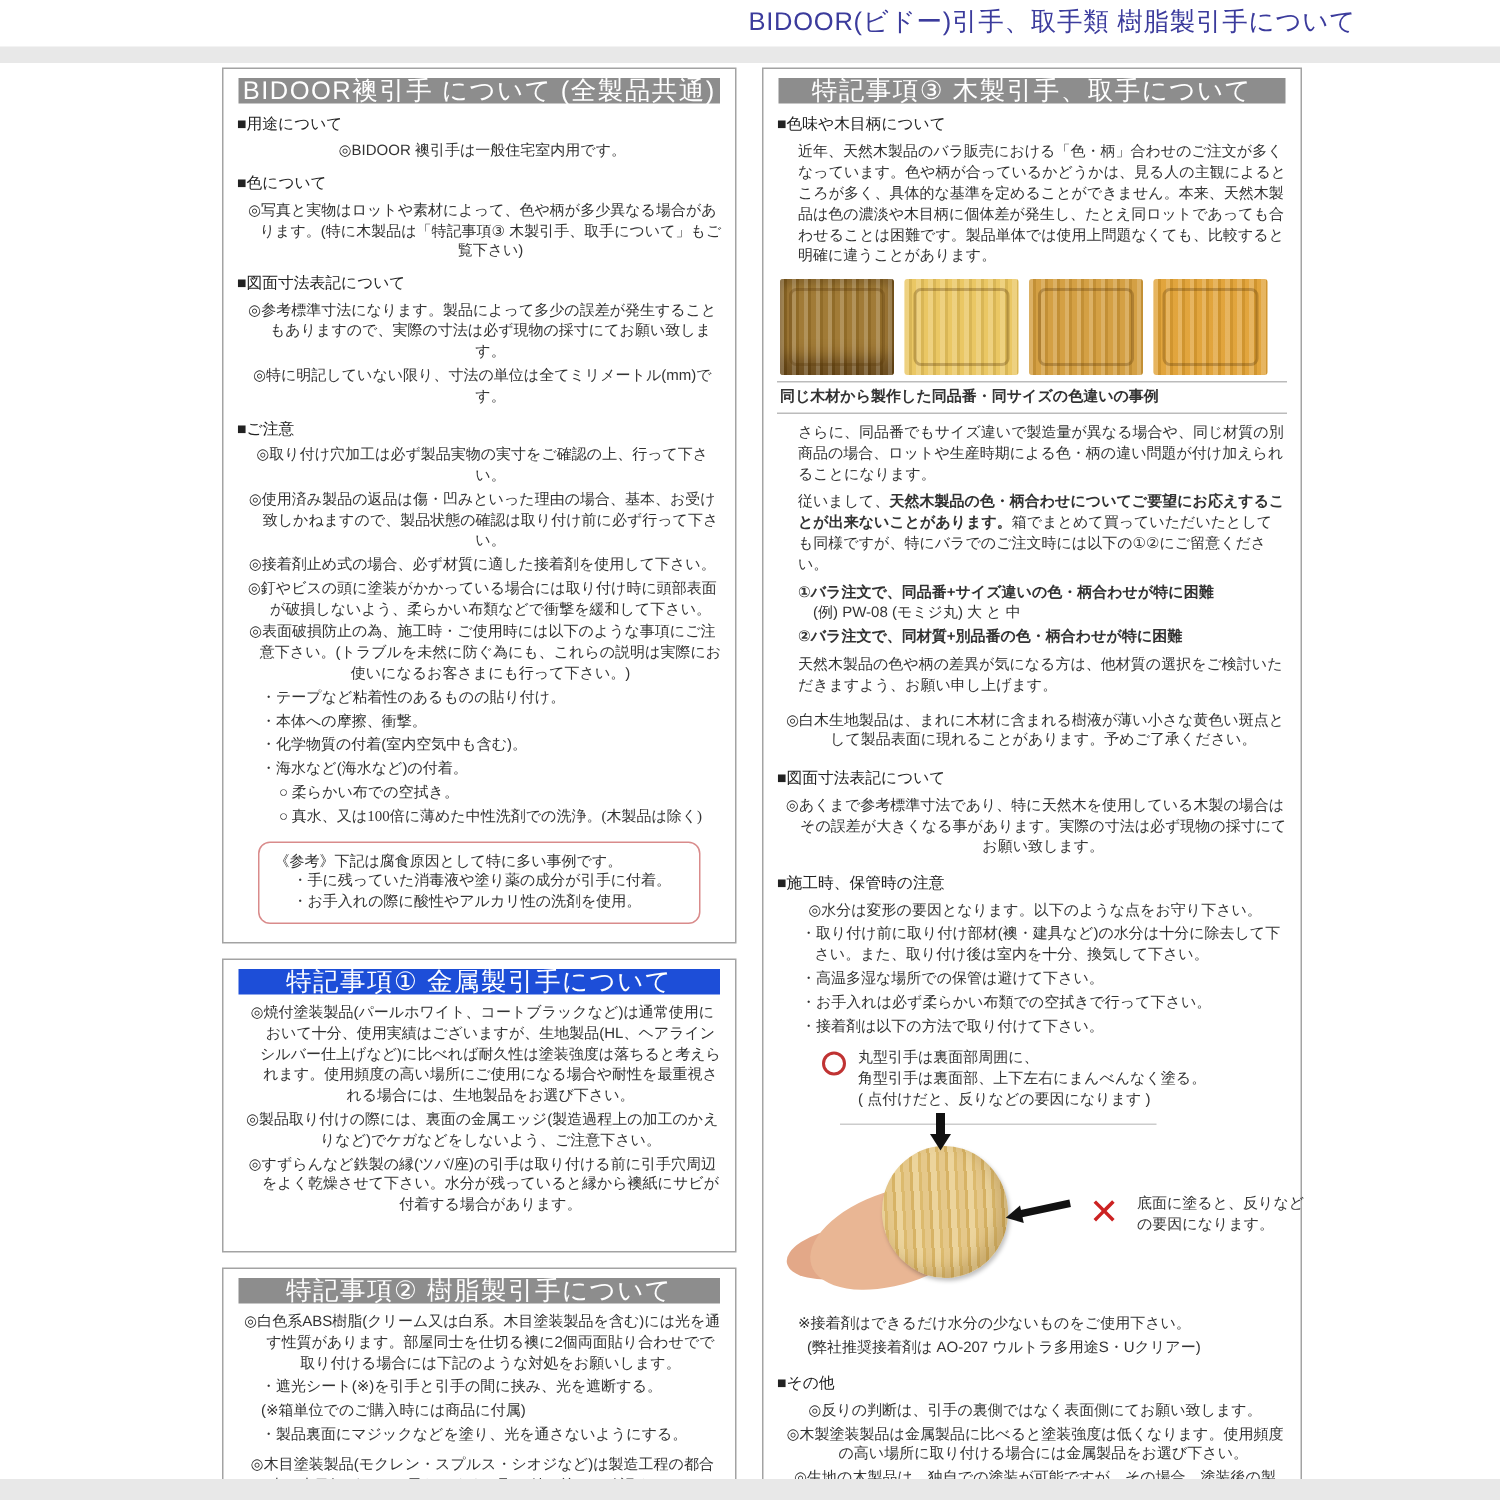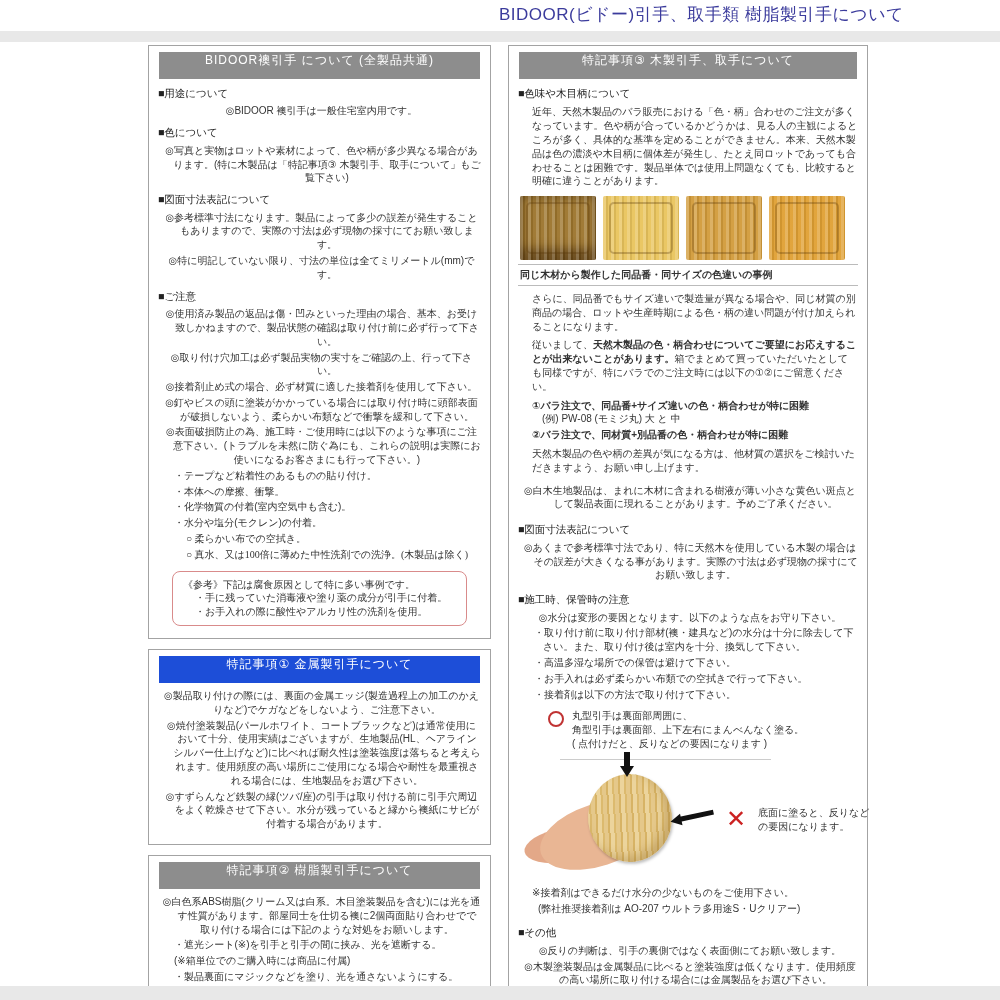--- a/index.html
+++ b/index.html
@@ -20,21 +20,21 @@
   .columns { position:absolute; top:45px; left:148px; display:flex; gap:17px; align-items:flex-start; }
   .col-left { width:343px; }
   .col-right { width:360px; }
 
   .bx {
     border:1px solid #a3a3a3; background:#fff; padding:6px 9px 10px 9px;
     font-size:10px; line-height:1.38; margin-bottom:10px;
   }
   .bx-header {
     background:#8d8d8d; color:#ffffff; text-align:center;
-    font-size:12px; line-height:17px; height:27px; margin:0 1px 6px 1px;
+    font-size:17px; line-height:17px; height:17px; margin:0 1px 6px 1px;
     letter-spacing:1px;
   }
   .sec-h { font-size:10.5px; margin:7px 0 4px 0; color:#222; }
   .item { margin:2px 0 2px 4px; padding-left:11px; text-indent:-11px;text-align:center; }
   .sub  { margin:2px 0 2px 16px; padding-left:9px; text-indent:-9px; }
   .sub2 { margin:2px 0 2px 28px; padding-left:12px; text-indent:-12px;font-family:Liberation Serif, serif; }
   .blockp { margin:5px 0 5px 14px; }
   .bold { font-weight:bold; }
 
   .ref-box {
@@ -104,44 +104,44 @@
         <div class="item">◎BIDOOR 襖引手は一般住宅室内用です。</div>
 
         <div class="sec-h">■色について</div>
         <div class="item">◎写真と実物はロットや素材によって、色や柄が多少異なる場合があります。(特に木製品は「特記事項③ 木製引手、取手について」もご覧下さい)</div>
 
         <div class="sec-h">■図面寸法表記について</div>
         <div class="item">◎参考標準寸法になります。製品によって多少の誤差が発生することもありますので、実際の寸法は必ず現物の採寸にてお願い致します。</div>
         <div class="item">◎特に明記していない限り、寸法の単位は全てミリメートル(mm)です。</div>
 
         <div class="sec-h">■ご注意</div>
+        <div class="item">◎取り付け穴加工は必ず製品実物の実寸をご確認の上、行って下さい。</div>
         <div class="item">◎使用済み製品の返品は傷・凹みといった理由の場合、基本、お受け致しかねますので、製品状態の確認は取り付け前に必ず行って下さい。</div>
-        <div class="item">◎取り付け穴加工は必ず製品実物の実寸をご確認の上、行って下さい。</div>
         <div class="item">◎接着剤止め式の場合、必ず材質に適した接着剤を使用して下さい。</div>
         <div class="item">◎釘やビスの頭に塗装がかかっている場合には取り付け時に頭部表面が破損しないよう、柔らかい布類などで衝撃を緩和して下さい。</div>
         <div class="item">◎表面破損防止の為、施工時・ご使用時には以下のような事項にご注意下さい。(トラブルを未然に防ぐ為にも、これらの説明は実際にお使いになるお客さまにも行って下さい。)</div>
 
         <div class="sub">・テープなど粘着性のあるものの貼り付け。</div>
         <div class="sub">・本体への摩擦、衝撃。</div>
         <div class="sub">・化学物質の付着(室内空気中も含む)。</div>
-        <div class="sub">・水分や塩分(モクレン)の付着。</div>
+        <div class="sub">・海水など(海水など)の付着。</div>
         <div class="sub2">○ 柔らかい布での空拭き。</div>
         <div class="sub2">○ 真水、又は100倍に薄めた中性洗剤での洗浄。(木製品は除く)</div>
 
         <div class="ref-box">
           <div>《参考》下記は腐食原因として特に多い事例です。</div>
           <div class="rl">・手に残っていた消毒液や塗り薬の成分が引手に付着。</div>
           <div class="rl">・お手入れの際に酸性やアルカリ性の洗剤を使用。</div>
         </div>
       </div>
 
       <div class="bx" style="min-height:196px;">
         <div class="bx-header" style="background: #1d4ed8;">特記事項① 金属製引手について</div>
+        <div class="item">◎焼付塗装製品(パールホワイト、コートブラックなど)は通常使用において十分、使用実績はございますが、生地製品(HL、ヘアラインシルバー仕上げなど)に比べれば耐久性は塗装強度は落ちると考えられます。使用頻度の高い場所にご使用になる場合や耐性を最重視される場合には、生地製品をお選び下さい。</div>
         <div class="item">◎製品取り付けの際には、裏面の金属エッジ(製造過程上の加工のかえりなど)でケガなどをしないよう、ご注意下さい。</div>
-        <div class="item">◎焼付塗装製品(パールホワイト、コートブラックなど)は通常使用において十分、使用実績はございますが、生地製品(HL、ヘアラインシルバー仕上げなど)に比べれば耐久性は塗装強度は落ちると考えられます。使用頻度の高い場所にご使用になる場合や耐性を最重視される場合には、生地製品をお選び下さい。</div>
         <div class="item">◎すずらんなど鉄製の縁(ツバ/座)の引手は取り付ける前に引手穴周辺をよく乾燥させて下さい。水分が残っていると縁から襖紙にサビが付着する場合があります。</div>
       </div>
 
       <div class="bx clearfix" style="min-height:178px;">
         <div class="bx-header" style="background: rgb(141, 141, 141);">特記事項② 樹脂製引手について</div>
         <div class="item">◎白色系ABS樹脂(クリーム又は白系。木目塗装製品を含む)には光を通す性質があります。部屋同士を仕切る襖に2個両面貼り合わせでで取り付ける場合には下記のような対処をお願いします。</div>
         <div class="sub">・遮光シート(※)を引手と引手の間に挟み、光を遮断する。</div>
         <div class="sub" style="padding-left:0; text-indent:0;">(※箱単位でのご購入時には商品に付属)</div>
         <div class="sub">・製品裏面にマジックなどを塗り、光を通さないようにする。</div>
         <div class="item" style="margin-top:6px;">◎木目塗装製品(モクレン・スプルス・シオジなど)は製造工程の都合上、木目柄が1つ1つ異なります。取り付け前にご確認ください。</div>

